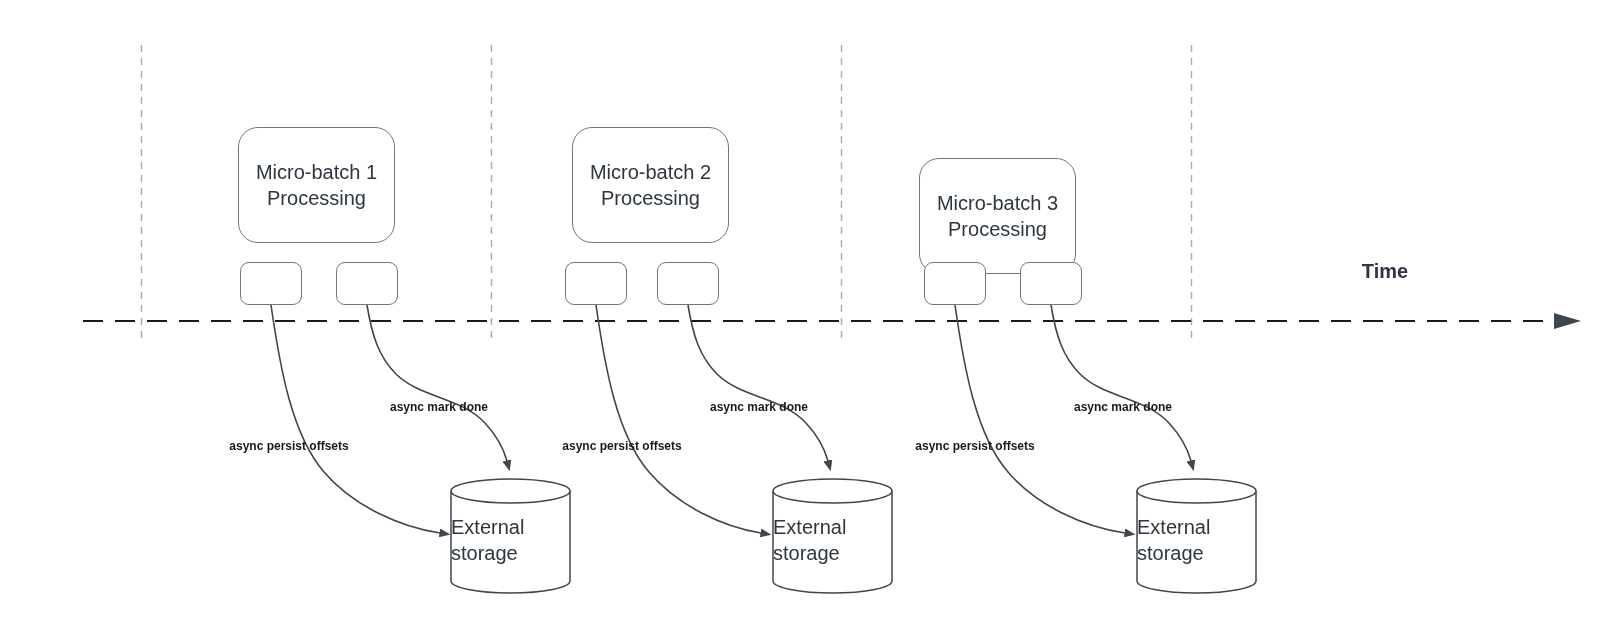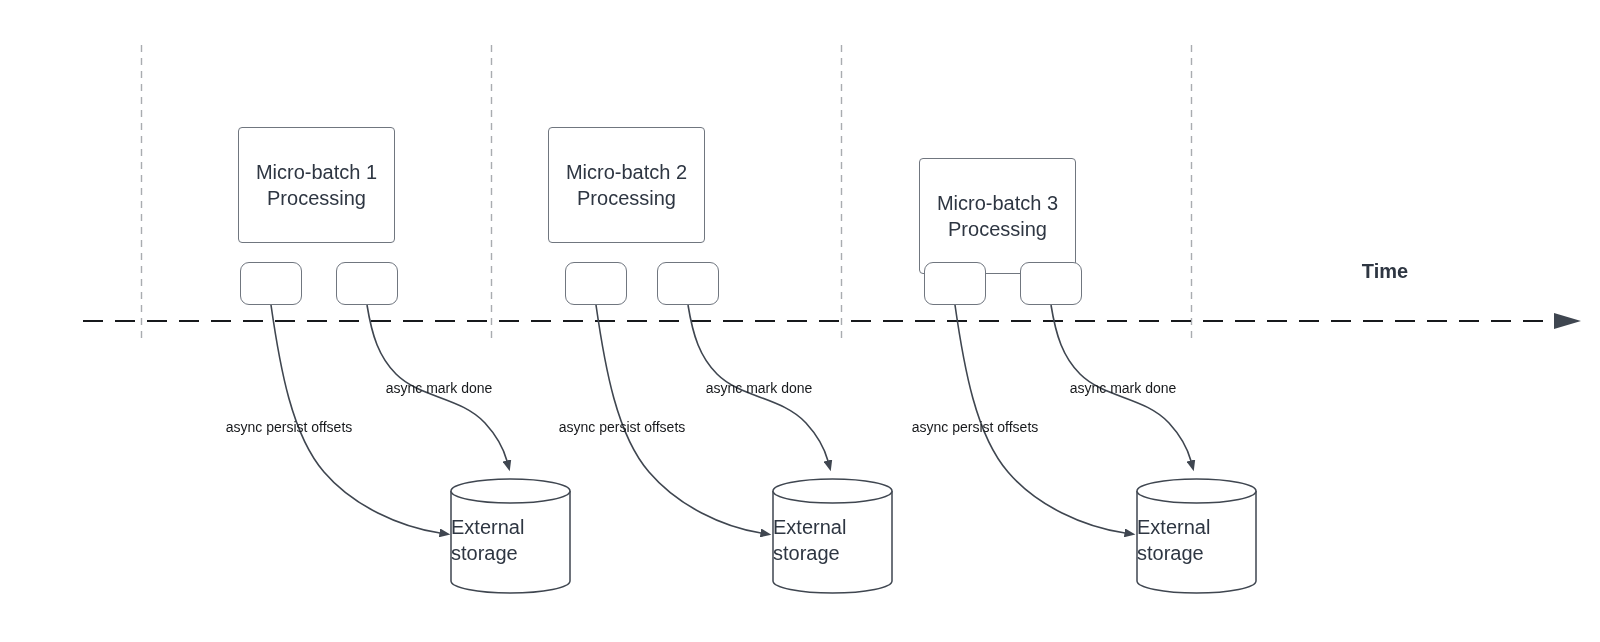--- a/index.html
+++ b/index.html
@@ -55,21 +55,21 @@
   .cyl{
     stroke:var(--connector);
     stroke-width:1.5;
     fill:#ffffff;
   }
   .node{
     position:absolute;
     box-sizing:border-box;
     border:1.3px solid var(--shape_stroke);
     background:#ffffff;
-    border-radius:4px;
+    border-radius:20px;
   }
   .bigbox{
     width:157px;height:116px;
     display:flex;align-items:center;justify-content:center;
     text-align:center;
     font-size:20px;line-height:26px;
     color:var(--text);
   }
   .smallbox{
     width:62px;height:43px;
@@ -78,24 +78,25 @@
   .cyl-label{
     position:absolute;
     width:119px;
     text-align:left;
     font-size:20px;line-height:26px;
     color:var(--text);
   }
   .flow-label{
     position:absolute;
     transform:translate(-50%,-50%);
-    font-size:14px;
-    font-weight:400;
+    font-size:12px;
+    font-weight:700;
     white-space:nowrap;
     color:var(--label_text);
+    margin-top:19px;
   }
   .time-label{
     position:absolute;
     transform:translate(-50%,-50%);
     font-size:20px;
     color:var(--text);
     font-weight:bold;
   }
 </style>
 </head>
@@ -149,21 +150,21 @@
   </div>
   <div class="node smallbox" style="left:240px;top:262px;"></div>
   <div class="node smallbox" style="left:336px;top:262px;"></div>
   <div class="flow-label" style="left:289px;top:427px;">async persist offsets</div>
   <div class="flow-label" style="left:439px;top:388px;">async mark done</div>
   <div class="cyl-label" style="left:451px;top:514px;">
     <div>External</div>
     <div>storage</div>
   </div>
 
-  <div class="node bigbox" style="left:548px;top:127px;">
+  <div class="node bigbox" style="left:572px;top:127px;">
     <div>
       <div>Micro-batch 2</div>
       <div>Processing</div>
     </div>
   </div>
   <div class="node smallbox" style="left:565px;top:262px;"></div>
   <div class="node smallbox" style="left:657px;top:262px;"></div>
   <div class="flow-label" style="left:622px;top:427px;">async persist offsets</div>
   <div class="flow-label" style="left:759px;top:388px;">async mark done</div>
   <div class="cyl-label" style="left:773px;top:514px;">

